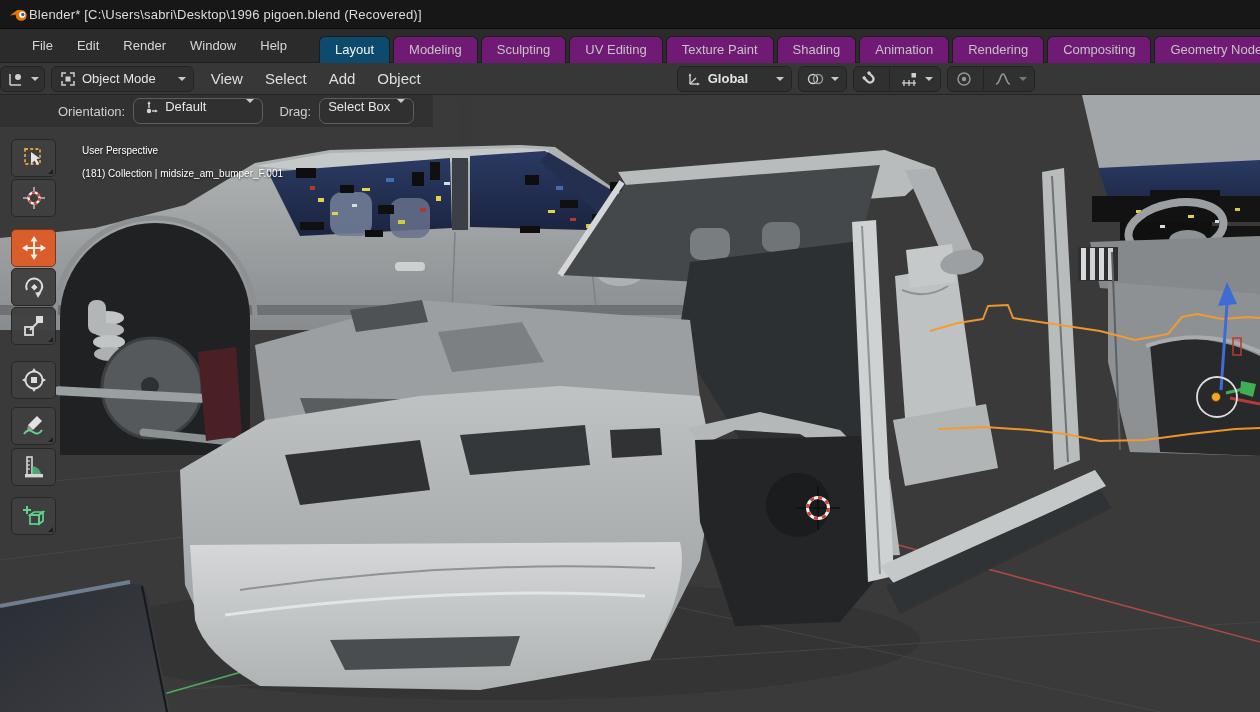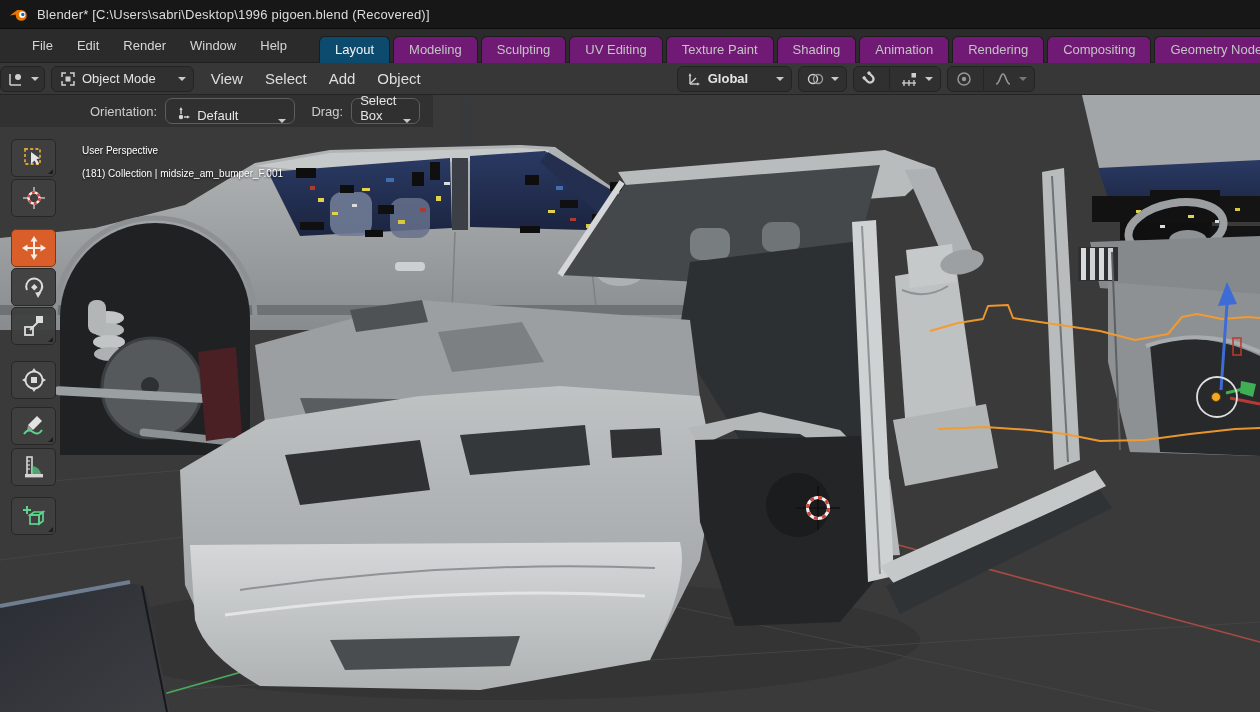--- a/index.html
+++ b/index.html
@@ -4,21 +4,21 @@
 <style>
   html,body{margin:0;padding:0;}
   body{
     width:1260px;height:712px;position:relative;overflow:hidden;
     background:#3a3a3a;font-family:"Liberation Sans",sans-serif;
     -webkit-font-smoothing:antialiased;color:#ddd;
   }
   
   .titlebar{position:absolute;left:0;top:0;width:1260px;height:29px;background:#171717;
     display:flex;align-items:center;padding-left:9px;box-sizing:border-box;border-bottom:1px solid #0d0d0d;}
-  .titlebar .ttext{font-size:13px;color:#dcdcdc;margin-left:8px;letter-spacing:.2px;}
+  .titlebar .ttext{font-size:13px;color:#dcdcdc;letter-spacing:.2px;}
   
   .topbar{position:absolute;left:0;top:29px;width:1260px;height:34px;background:#2b2b2b;
     display:flex;align-items:center;box-sizing:border-box;border-bottom:1px solid #1f1f1f;}
   .topbar .logo{margin:0 8px 0 12px;}
   .menu-item{font-size:13px;color:#d6d6d6;padding:4px 12px;border-radius:4px;cursor:default;text-align:center;}
   .tabs{display:flex;align-items:flex-end;height:34px;margin-left:20px;}
   .tab{font-size:13px;color:#c3c3c3;background:#701a75;border:1px solid #1c1c1c;border-bottom:none;
     padding:5px 15px 6px 15px;border-radius:6px 6px 0 0;margin-right:3px;white-space:nowrap;}
   .tab.active{background:#0c4a6e;color:#f4f4f4;border-color:#1c1c1c;}
   
@@ -28,23 +28,23 @@
     height:24px;padding:0 7px;margin-right:6px;gap:5px;}
   .pill .lbl{font-size:13px;color:#e4e4e4;}
   .hmenu{font-size:15px;color:#dedede;padding:4px 11px;border-radius:4px;}
   .chev{width:0;height:0;border-left:4px solid transparent;border-right:4px solid transparent;
     border-top:4px solid #c9c9c9;margin-left:2px;}
   .chev.dim{border-top-color:#777;}
   .seg-sep{width:1px;height:22px;background:#242424;margin:0 5px;}
   .centergroup{margin-left:245px;display:flex;align-items:center;font-weight:bold;}
   
   .toolsettings{position:absolute;left:0;top:95px;width:433px;height:32px;
-    background:rgba(28,28,28,0.28);display:flex;align-items:center;box-sizing:border-box;padding-left:90px;}
+    background:rgba(28,28,28,0.28);display:flex;align-items:center;box-sizing:border-box;padding-left:58px;}
   .ts-label{font-size:13px;color:#cdcdcd;margin-right:8px;}
-  .ts-pill{display:flex;align-items:flex-end;border:1px solid #5e5e5e;border-radius:7px;height:24px;
+  .ts-pill{display:flex;align-items:flex-start;border:1px solid #5e5e5e;border-radius:7px;height:24px;
     padding:0 8px;gap:5px;background:rgba(48,48,48,0.55);margin-right:16px;}
   .ts-pill .lbl{font-size:13px;color:#e6e6e6;}
   
   .tbtn{position:absolute;left:11px;width:45px;height:38px;background:rgba(63,63,63,0.96);
     border:1px solid #272727;border-radius:5px;box-sizing:border-box;
     display:flex;align-items:center;justify-content:center;}
   .tbtn.active{background:#d95e2a;border-color:#7e3716;}
   .tri{position:absolute;right:2px;bottom:2px;width:0;height:0;
     border-left:5px solid transparent;border-bottom:5px solid #1d1d1d;}
   

